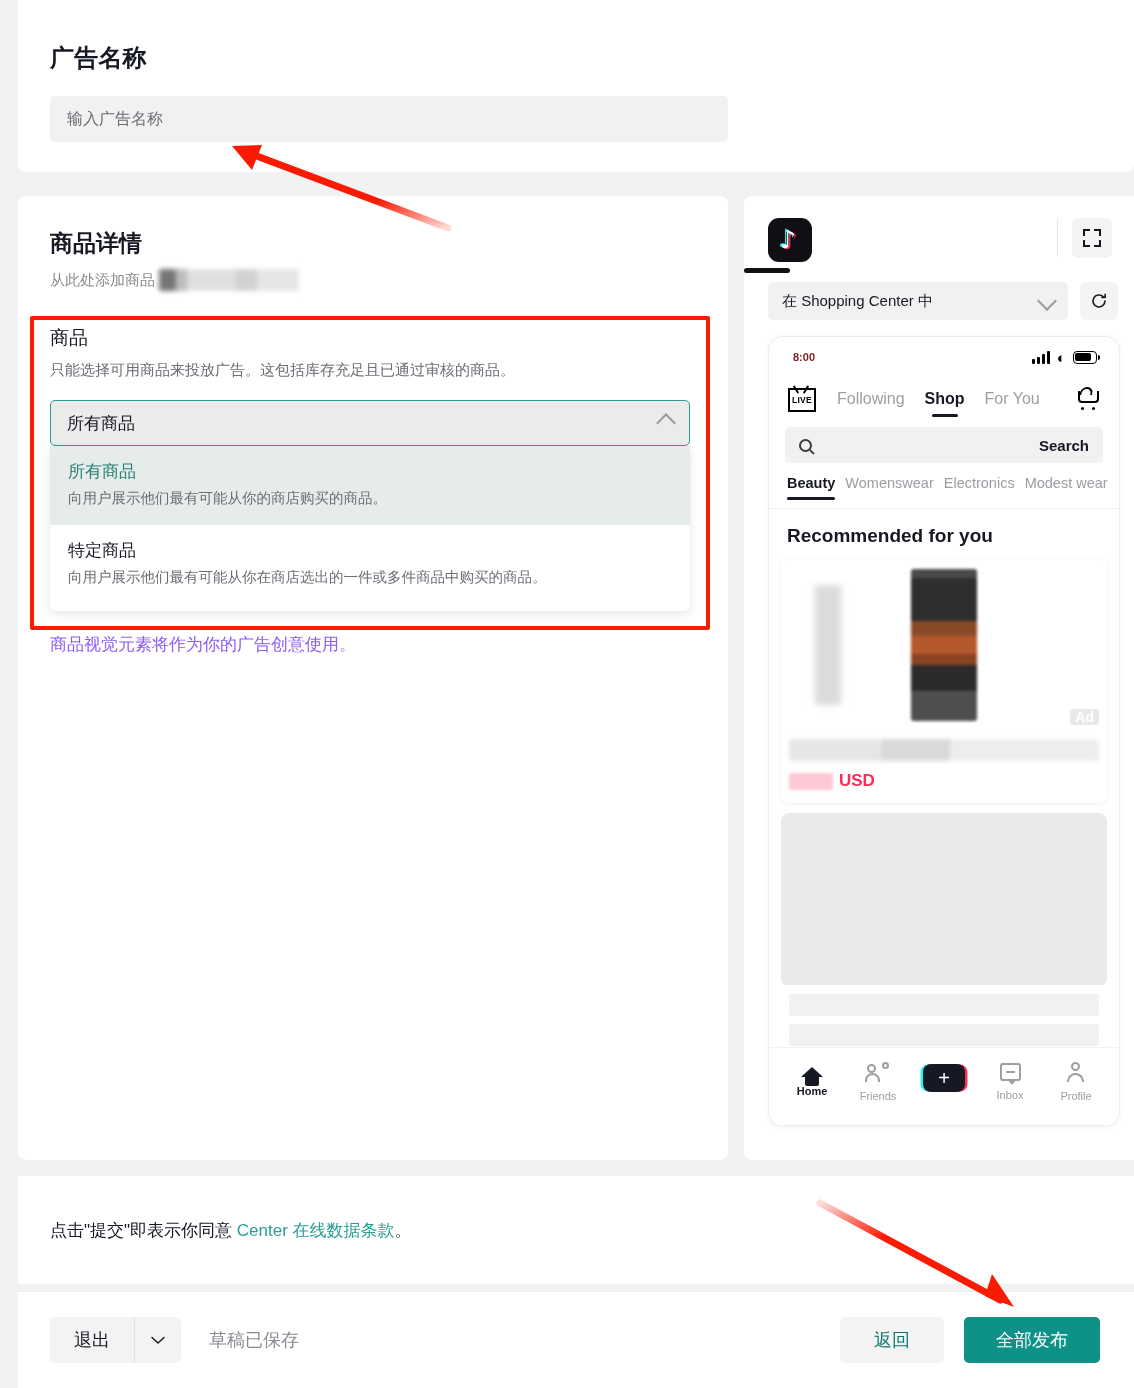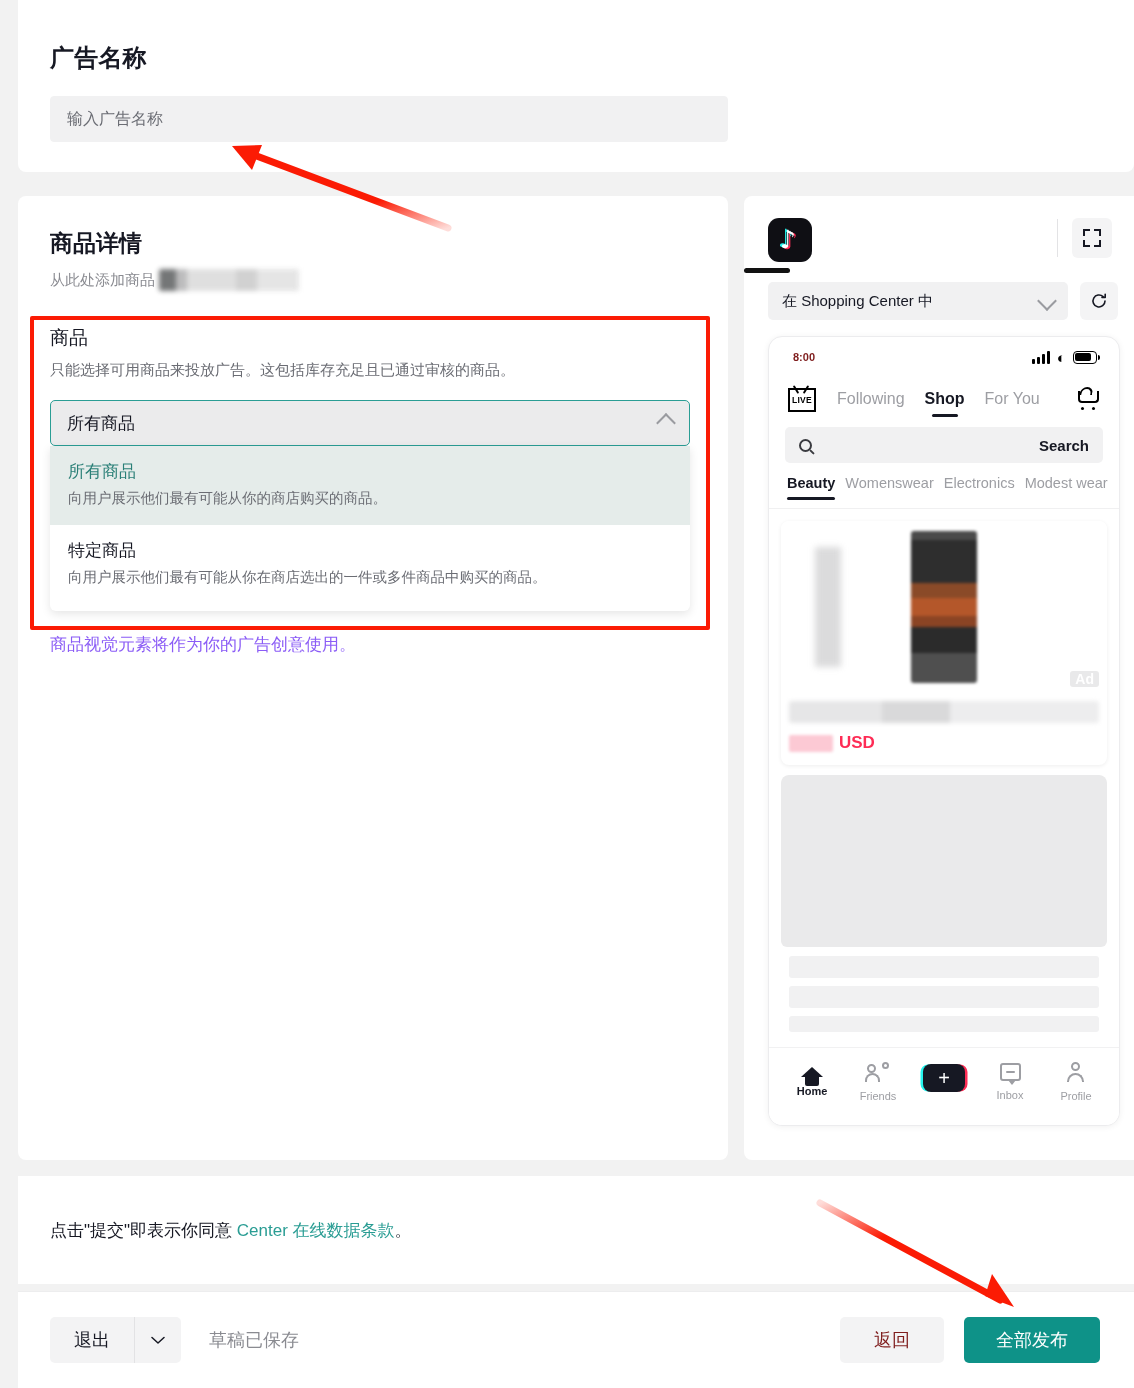--- a/index.html
+++ b/index.html
@@ -509,21 +509,21 @@
   .btn-split .divd { width: 1px; background: #e2e2e4; }
   .btn-split .arrow {
     width: 46px; display:flex; align-items:center; justify-content:center; cursor: pointer;
   }
   .draft { margin-left: 28px; font-size: 18px; color: #8a8b91; }
   .footer-right { margin-left: auto; display: flex; align-items: center; gap: 20px; }
   .btn-back {
     height: 46px; padding: 0 34px;
     background: #f3f3f4; border-radius: 5px;
     display:flex; align-items:center; justify-content:center;
-    font-size: 18px; color: #7f1d1d; cursor: pointer;
+    font-size: 18px; color: #0f766e; cursor: pointer;
   }
   .btn-publish {
     height: 46px; padding: 0 32px;
     background: #0e9288; border-radius: 5px;
     display:flex; align-items:center; justify-content:center;
     font-size: 18px; color: #ffffff; cursor: pointer;
   }
 
   
   .anno { position: absolute; left:0; top:0; width:1134px; height:1388px; pointer-events:none; }
@@ -640,20 +640,21 @@
         <span class="stext">Search</span>
       </div>
 
       <div class="cat-row">
         <span class="cat act">Beauty</span>
         <span class="cat">Womenswear</span>
         <span class="cat">Electronics</span>
         <span class="cat">Modest wear</span>
       </div>
 
+      <div class="rec-title">Recommended for you</div>
 
       <div class="grid">
 
         <div class="pcard real">
           <div class="pimg-wrap">
             <span class="pimg-shadow"></span>
             <span class="pimg"></span>
             <span class="ad-badge">Ad</span>
           </div>
           <div class="pcard-body">

